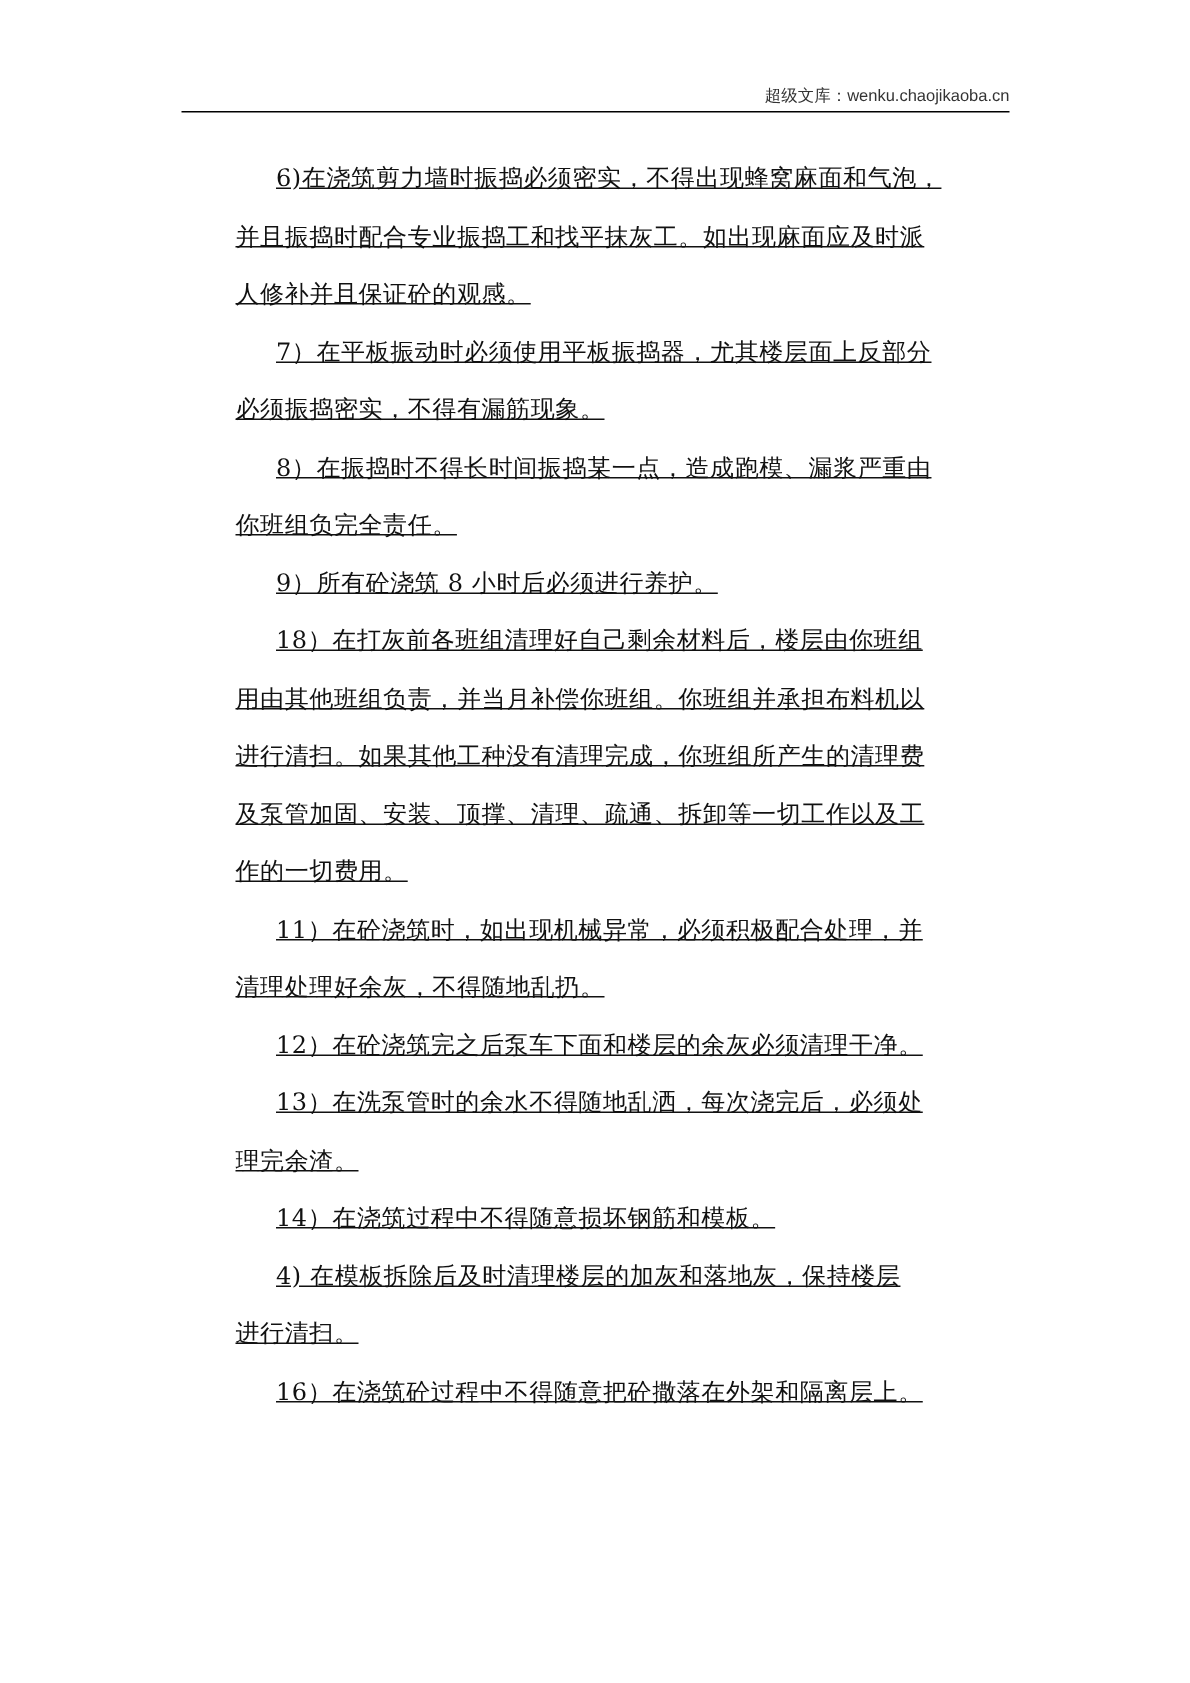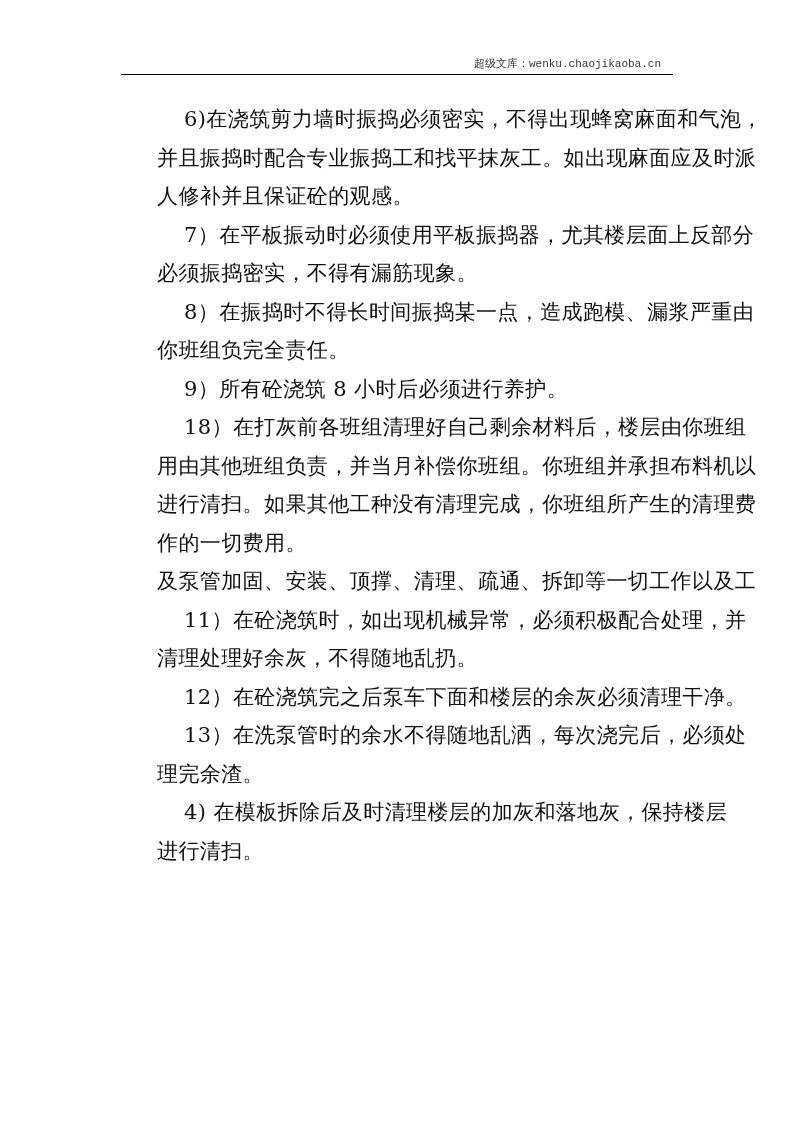--- a/index.html
+++ b/index.html
@@ -1,24 +1,24 @@
 <!DOCTYPE html>
 <html><head>
 <meta charset="utf-8">
 <style>
   html, body { margin: 0; padding: 0; background: #ffffff; }
   body { width: 793px; height: 1122px; position: relative; overflow: hidden;
          font-family: "DejaVu Serif", "Liberation Serif", serif; color: #111; }
   .header { position: absolute; left: 121px; top: 52px; width: 552px; height: 22px;
             border-bottom: 1px solid #000; }
-  .header-text { position: absolute; right: 12px; top: 4px; font-size: 11px;
-                 font-family: Liberation Mono, monospace; color: #333; }
+  .header-text { position: absolute; right: 0; top: 4px; font-size: 11px;
+                 font-family: Liberation Sans, sans-serif; color: #333; }
   .content { position: absolute; left: 157px; top: 100px; width: 520px; }
-  .line { height: 38.5px; line-height: 38.5px; font-size: 21px; white-space: nowrap;
-          letter-spacing: 0.4px; }
+  .line { height: 38.5px; line-height: 38.5px; font-size: 16px; white-space: nowrap;
+          letter-spacing: 0.4px; text-decoration: underline; }
   .indent { padding-left: 27px; }
 </style>
 </head>
 <body>
 
 <div class="header">
   <span class="header-text">超级文库：wenku.chaojikaoba.cn</span>
 </div>
 
 <div class="content" id="content">
@@ -35,31 +35,37 @@
       <div class="line indent">8）在振捣时不得长时间振捣某一点，造成跑模、漏浆严重由</div>
       <div class="line">你班组负完全责任。</div>
     </div>
     <div>
       <div class="line indent">9）所有砼浇筑 8 小时后必须进行养护。</div>
     </div>
     <div>
       <div class="line indent">18）在打灰前各班组清理好自己剩余材料后，楼层由你班组</div>
       <div class="line">用由其他班组负责，并当月补偿你班组。你班组并承担布料机以</div>
       <div class="line">进行清扫。如果其他工种没有清理完成，你班组所产生的清理费</div>
+      <div class="line">及泵管加固、安装、顶撑、清理、疏通、拆卸等一切工作以及工</div>
       <div class="line">作的一切费用。</div>
-      <div class="line">及泵管加固、安装、顶撑、清理、疏通、拆卸等一切工作以及工</div>
     </div>
     <div>
       <div class="line indent">11）在砼浇筑时，如出现机械异常，必须积极配合处理，并</div>
       <div class="line">清理处理好余灰，不得随地乱扔。</div>
     </div>
     <div>
       <div class="line indent">12）在砼浇筑完之后泵车下面和楼层的余灰必须清理干净。</div>
     </div>
     <div>
       <div class="line indent">13）在洗泵管时的余水不得随地乱洒，每次浇完后，必须处</div>
       <div class="line">理完余渣。</div>
     </div>
     <div>
+      <div class="line indent">14）在浇筑过程中不得随意损坏钢筋和模板。</div>
+    </div>
+    <div>
       <div class="line indent">4) 在模板拆除后及时清理楼层的加灰和落地灰，保持楼层</div>
       <div class="line">进行清扫。</div>
+    </div>
+    <div>
+      <div class="line indent">16）在浇筑砼过程中不得随意把砼撒落在外架和隔离层上。</div>
     </div>
   </div>
 
 </body></html>

